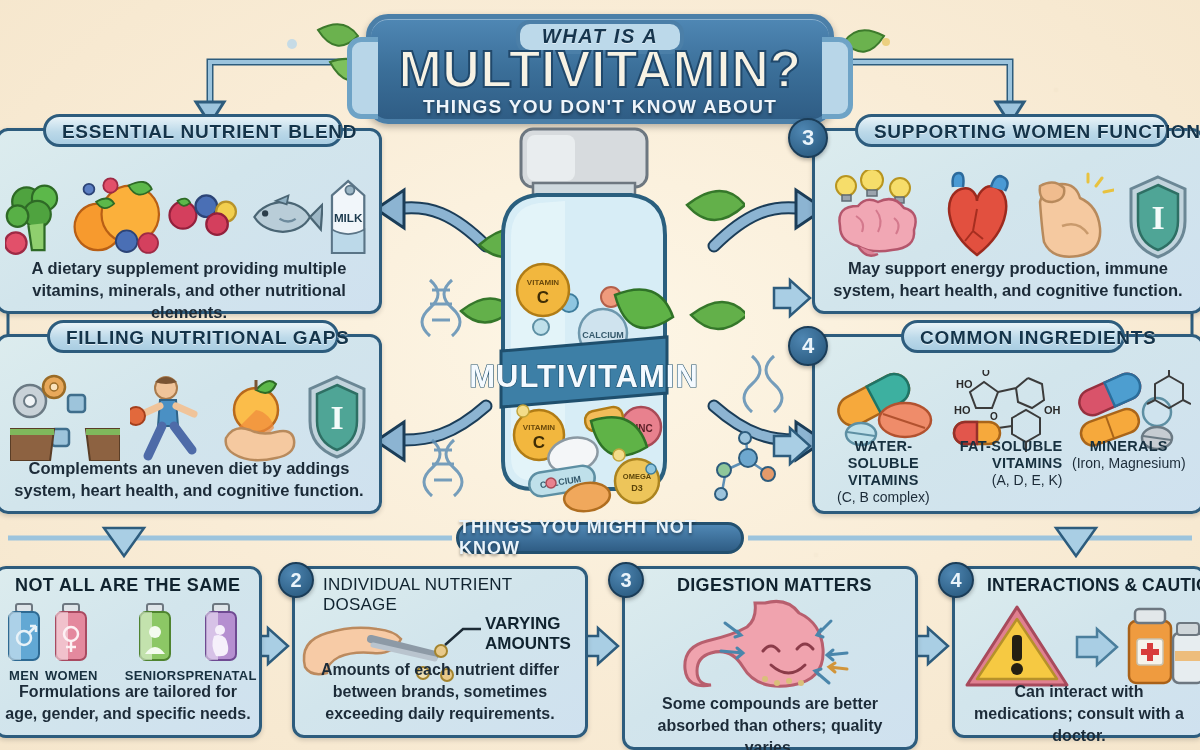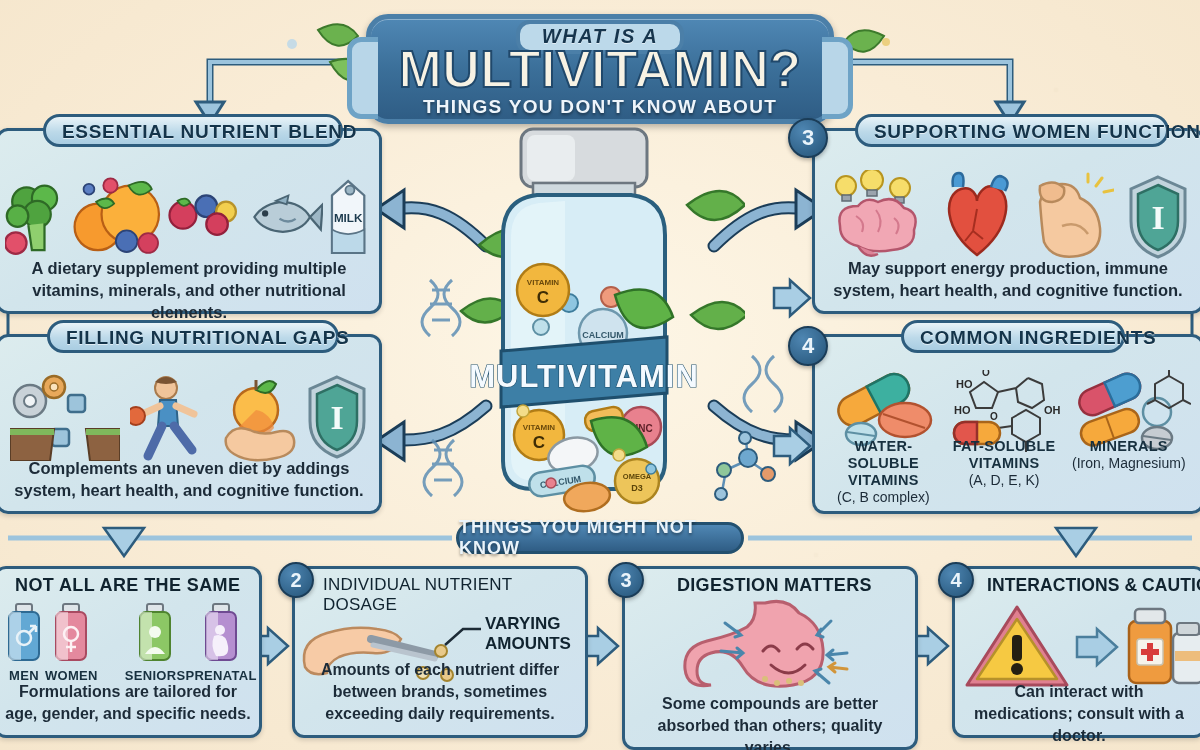--- a/index.html
+++ b/index.html
@@ -396,21 +396,21 @@
           <path d="M 96 6 L 96 -2 M 110 30 L 118 34 M 82 30 L 74 34"></path>
         </g>
       </svg>
     </div>
     <div style="position:absolute;left:6px;right:6px;bottom:6px;display:flex;justify-content:space-around;align-items:flex-start;">
       <div style="width:128px;text-align:center;">
         <div class="ilabel" style="font-size:14.5px;line-height:17px;white-space:pre-line;">WATER-SOLUBLE
 VITAMINS</div>
         <div style="font-size:14px;color:#1c2b38;">(C, B complex)</div>
       </div>
-      <div style="width:120px;text-align:center;">
+      <div style="width:120px;text-align:right;">
         <div class="ilabel" style="font-size:14.5px;line-height:17px;white-space:pre-line;">FAT-SOLUBLE
 VITAMINS</div>
         <div style="font-size:14px;color:#1c2b38;">(A, D, E, K)</div>
       </div>
       <div style="width:136px;text-align:center;">
         <div class="ilabel" style="font-size:14.5px;line-height:17px;white-space:pre-line;">MINERALS</div>
         <div style="font-size:14px;color:#1c2b38;">(Iron, Magnesium)</div>
       </div>
     </div>
   </div>

